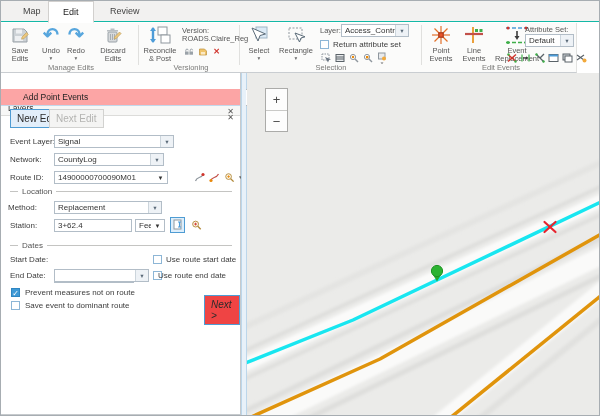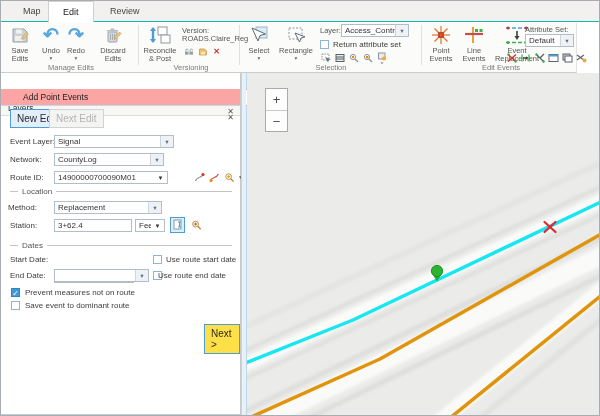--- a/index.html
+++ b/index.html
@@ -401,21 +401,21 @@
       <div class="arw">▼</div>
     </div>
     <div class="cb" style="left:152px;top:198px;"></div>
     <div class="cblabel" style="left:157px;top:197px;">Use route end date</div>
 
     <div class="cb on" style="left:10px;top:215px;">✓</div>
     <div class="cblabel" style="left:24px;top:214px;">Prevent measures not on route</div>
     <div class="cb" style="left:10px;top:228px;"></div>
     <div class="cblabel" style="left:24px;top:227px;">Save event to dominant route</div>
 
-    <div class="abs btn" style="left:203px;top:251px;background:#fde047;">Next &gt;</div>
+    <div class="abs btn" style="left:203px;top:222px;background:#ef4444;font-style:italic;">Next &gt;</div>
   </div>
 
   <div class="divstrip"></div>
   <div class="collapsetab">
       <span>◀</span>
     </div>
 
   <div class="mapwrap">
     <svg width="352" height="342" viewBox="0 0 352 342">
       <defs>

